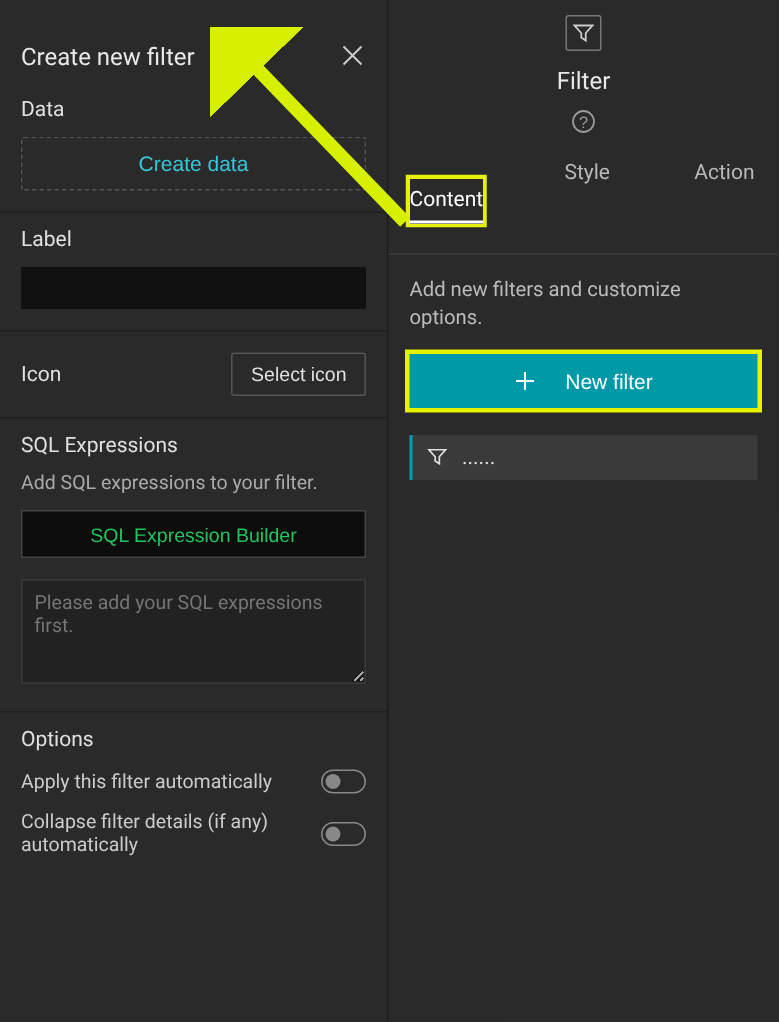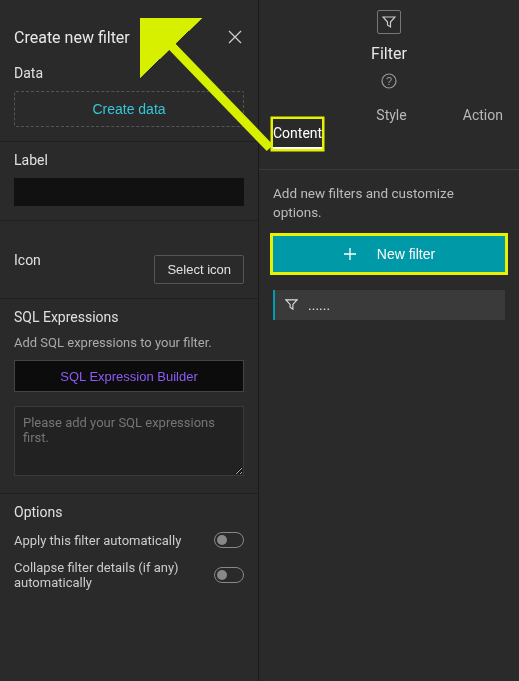--- a/index.html
+++ b/index.html
@@ -84,33 +84,32 @@
     }
     .icon-row .lbl { color: #e0e0e0; }
     .select-icon-btn {
       background: transparent;
       border: 1px solid #555;
       color: #e0e0e0;
       padding: 6px 12px;
       font-size: 13px;
       cursor: pointer;
       border-radius: 2px;
-      margin-top: 20px;
     }
     .help-text {
       color: #aaa;
       font-size: 13px;
       margin-bottom: 10px;
     }
     .sql-builder-btn {
       width: 100%;
       height: 32px;
       background: #0c0c0c;
       border: 1px solid #444;
-      color: #8b5cf6;
+      color: #22c55e;
       font-size: 13px;
       cursor: pointer;
     }
     .sql-textarea {
       margin-top: 14px;
       width: 100%;
       height: 70px;
       background: #222;
       border: 1px solid #3a3a3a;
       color: #888;

